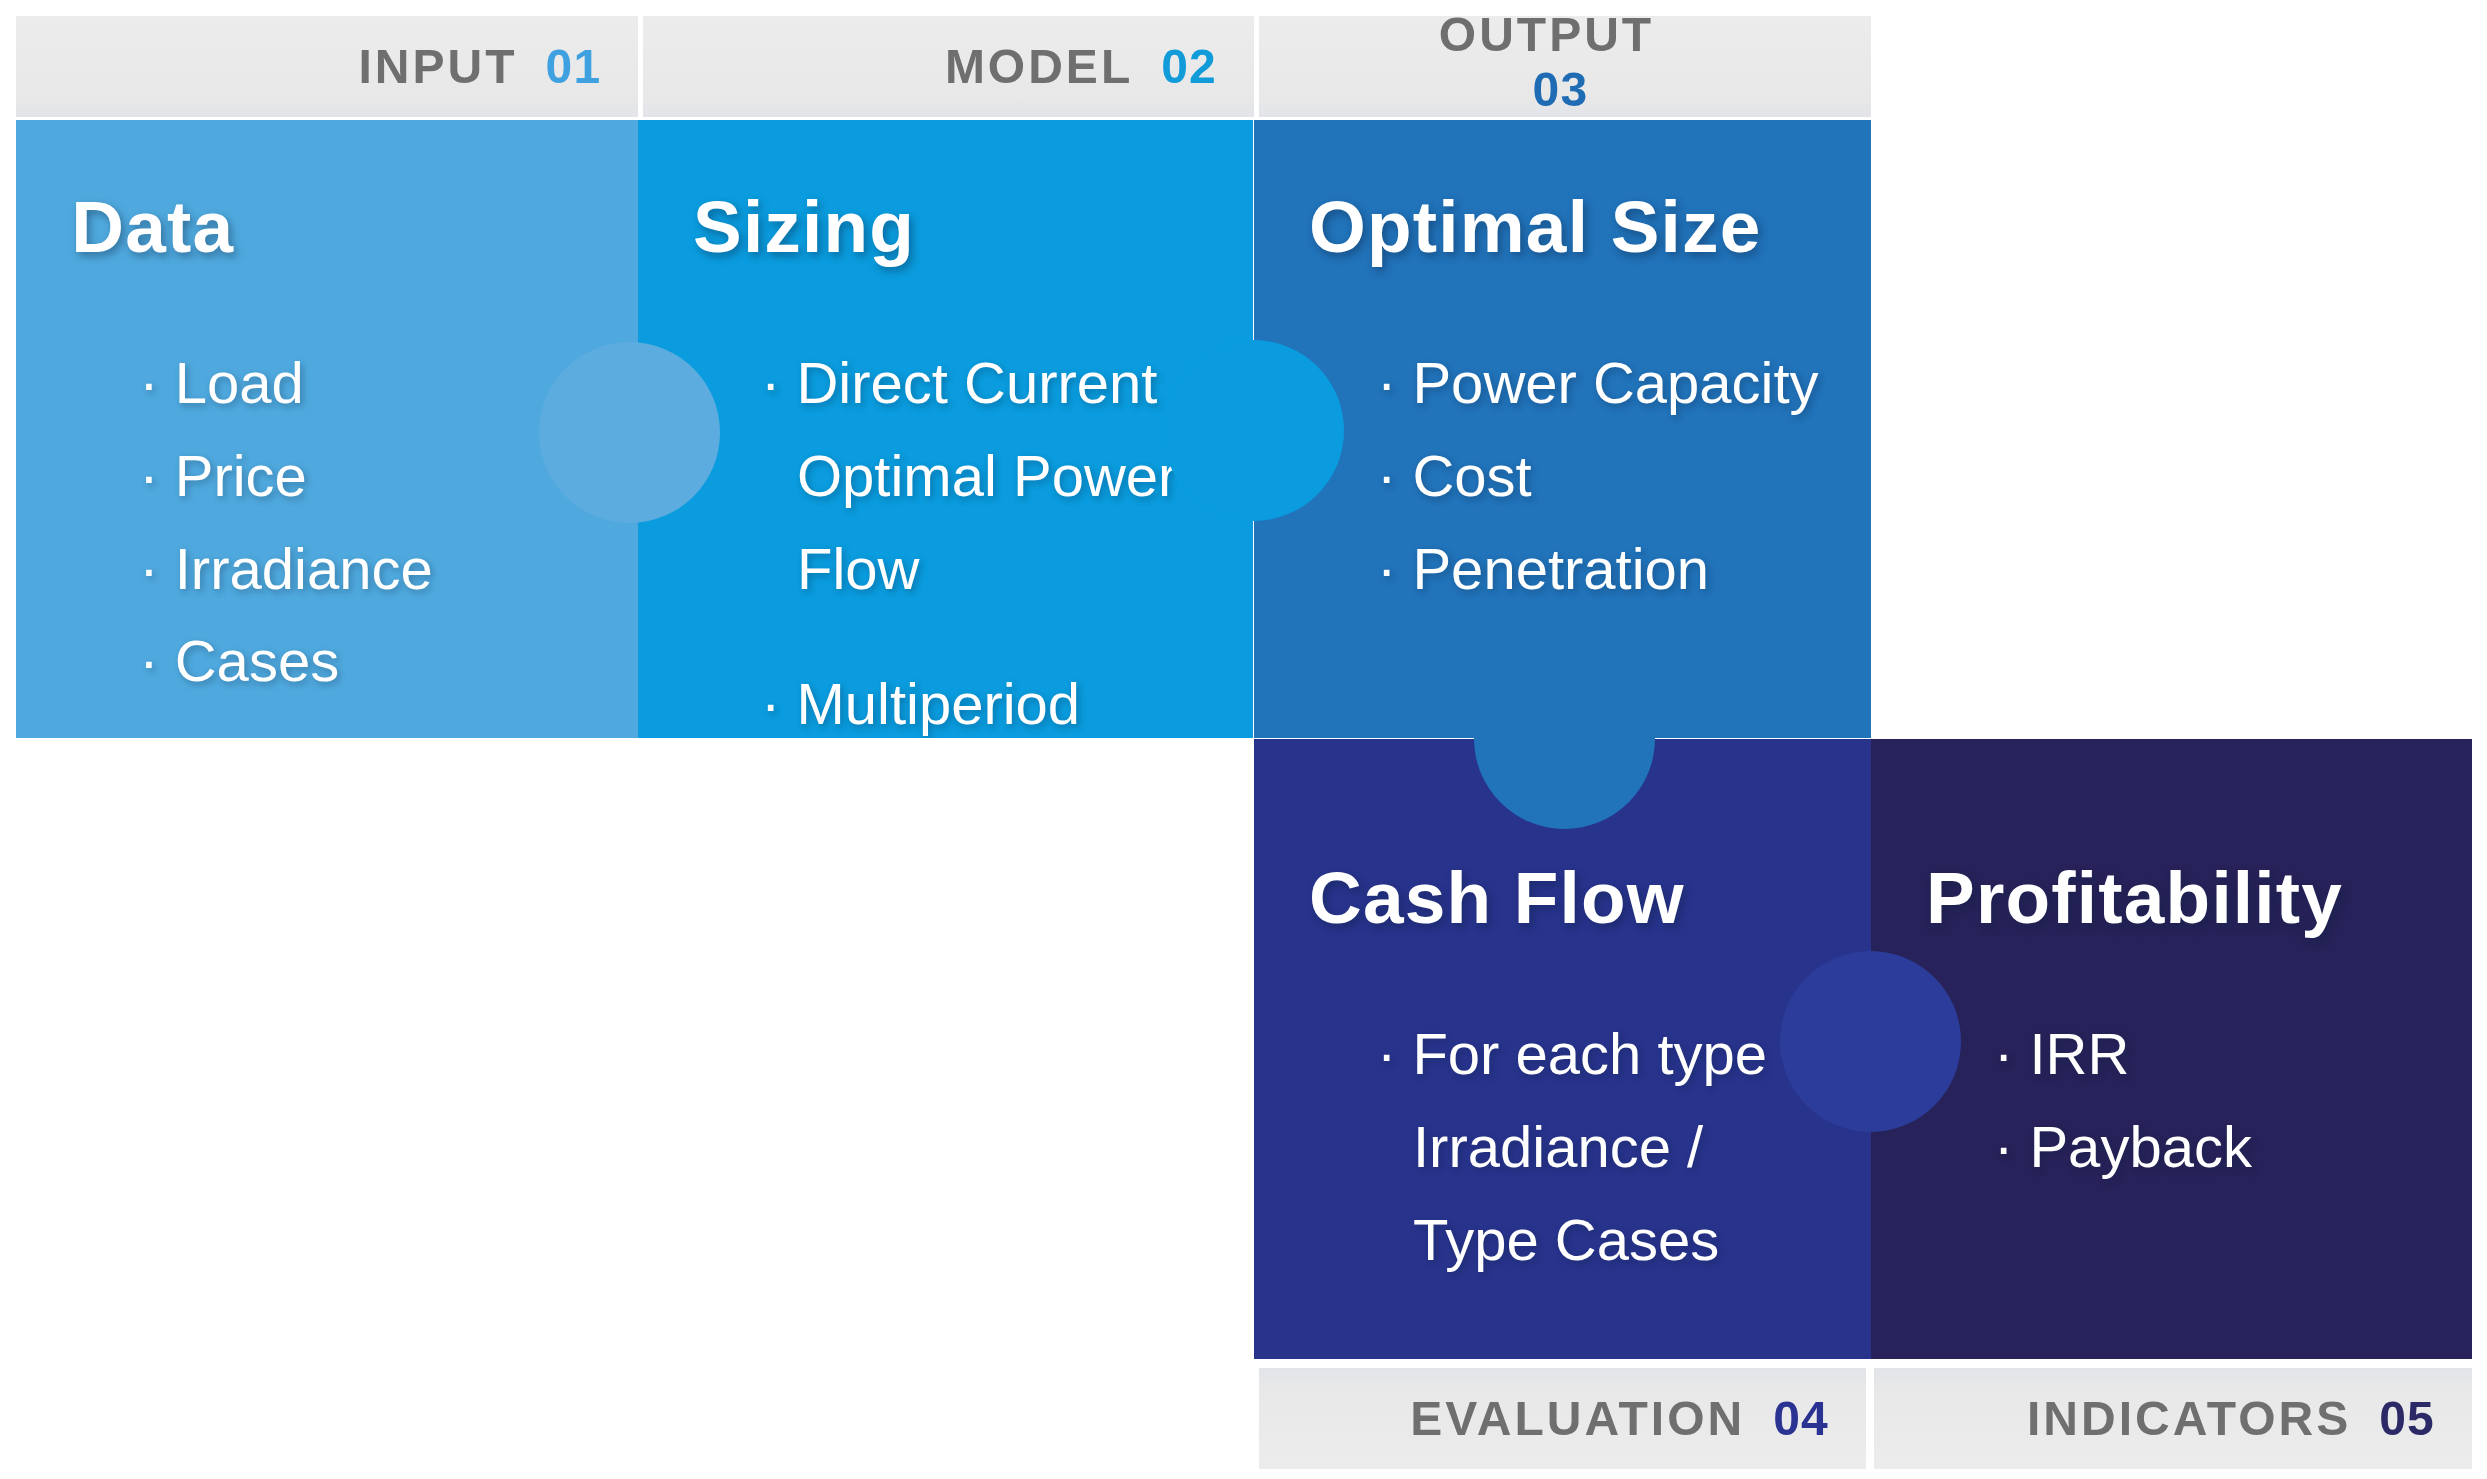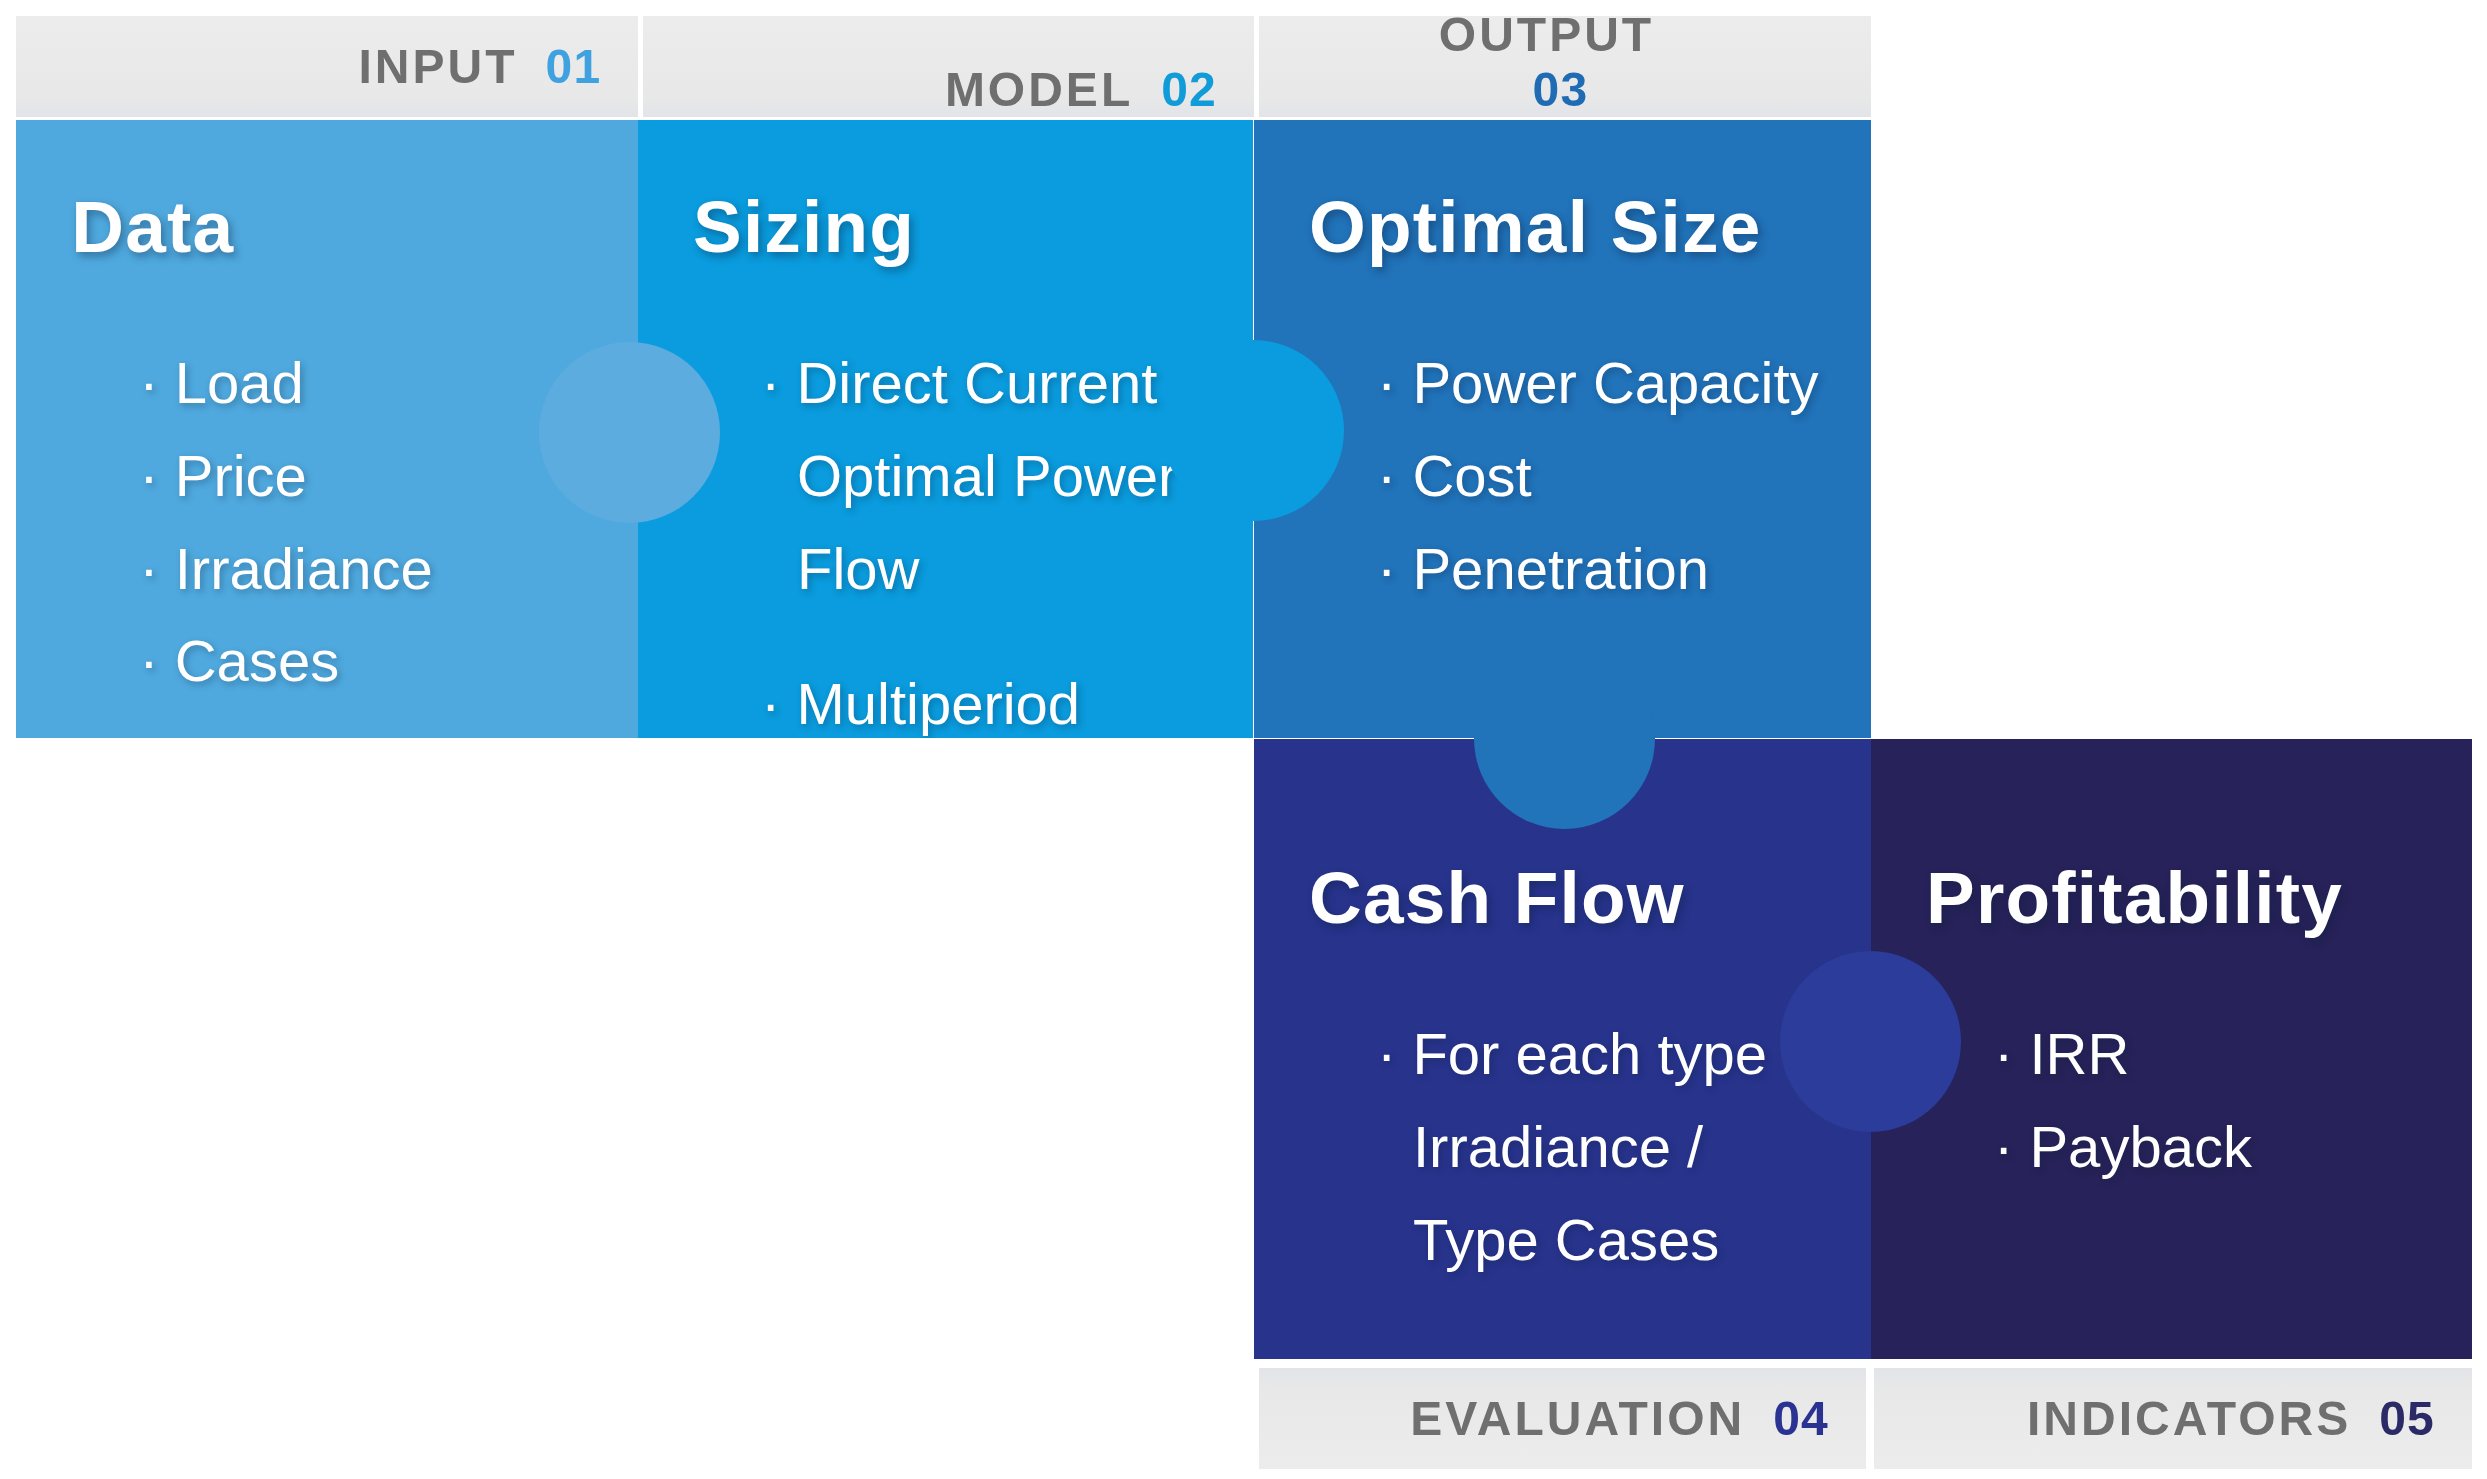--- a/index.html
+++ b/index.html
@@ -37,21 +37,21 @@
     display:flex;align-items:center;justify-content:flex-end;
     padding-right:37px;
     font-weight:bold;font-size:48px;letter-spacing:3px;
     color:var(--strip-text);
     z-index:1;
   }
   .strip.top{background:linear-gradient(180deg,#ECECEC 0%,#E8E8E8 80%,#E2E4E9 100%);}
   .strip.bottom{background:linear-gradient(180deg,#E2E4E9 0%,#E8E8E8 20%,#ECECEC 100%);}
   .strip .num{margin-left:28px;letter-spacing:1.2px;}
   .s1{left:16.3px;  top:15.7px;  width:622px;}
-  .s2{left:643px;top:15.7px;  width:611px;align-items:flex-end;}
+  .s2{left:643px;top:15.7px;  width:611px;}
   .s3{left:1259px;top:15.7px;  width:612px;flex-direction:column;}
   .s4{left:1259px;top:1368px;width:607px;}
   .s5{left:1874px;top:1368px;width:598px;}
   .num-1{color:var(--accent-1);} .num-2{color:var(--accent-2);} .num-3{color:var(--accent-3);}
   .num-4{color:var(--accent-4);} .num-5{color:var(--accent-5);}
 
   
   .piece{position:absolute;color:var(--body-text);z-index:1;overflow:hidden;}
   .b1{left:16.3px;  top:120px; width:622px;height:618px;background:var(--block-1-fill);}
   .b2{left:638px;top:120px; width:615px;height:618px;background:var(--block-2-fill);}

